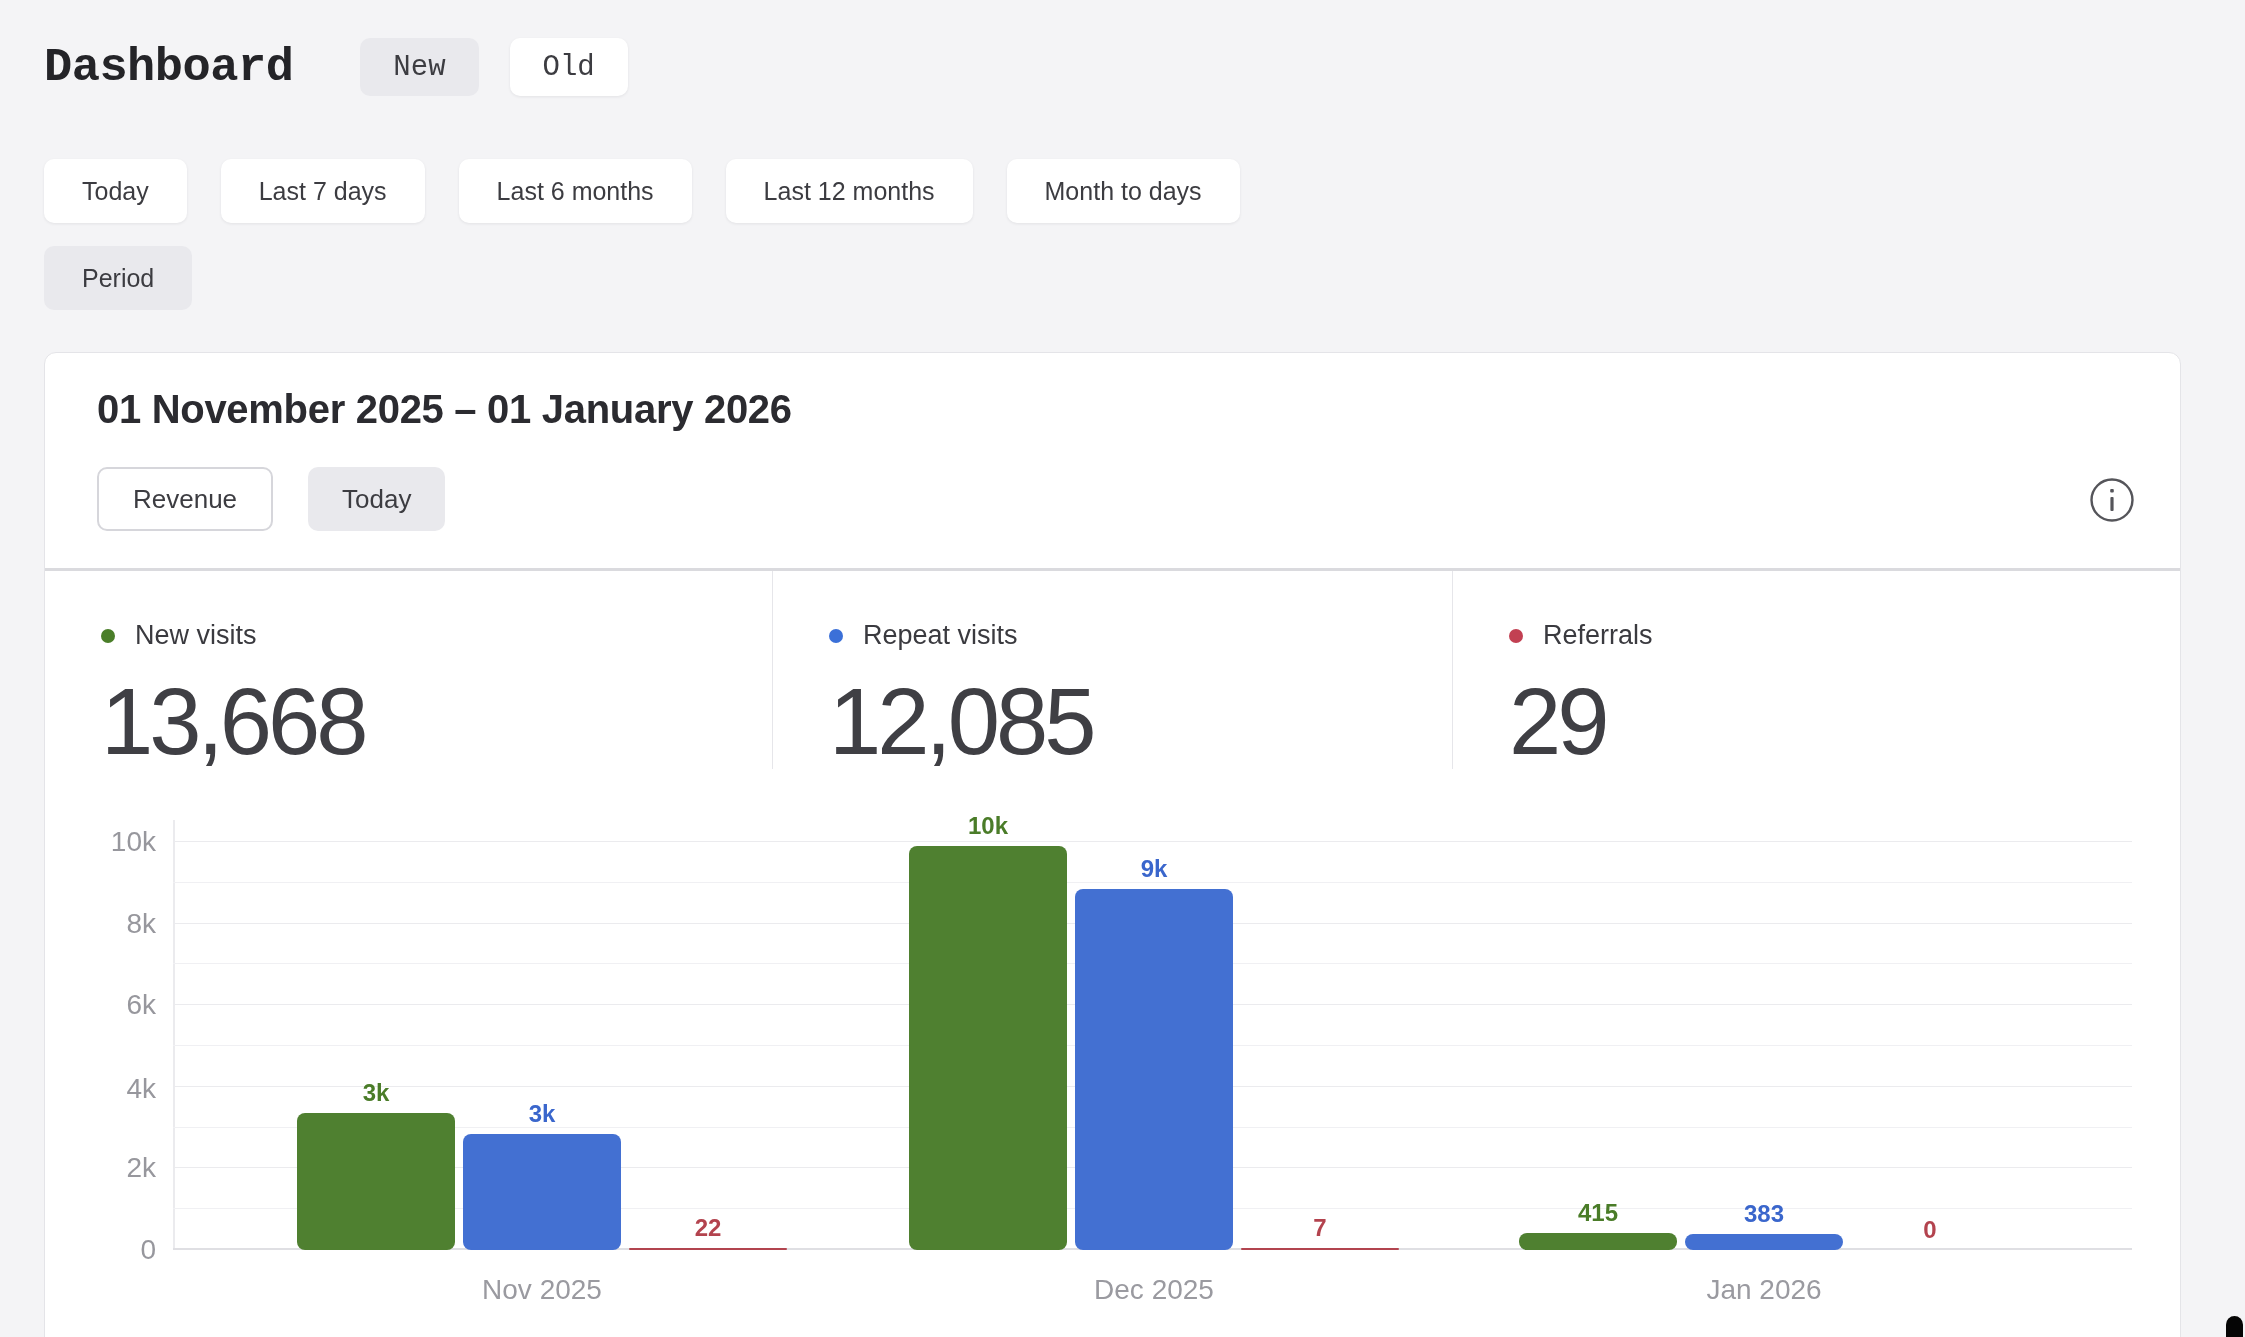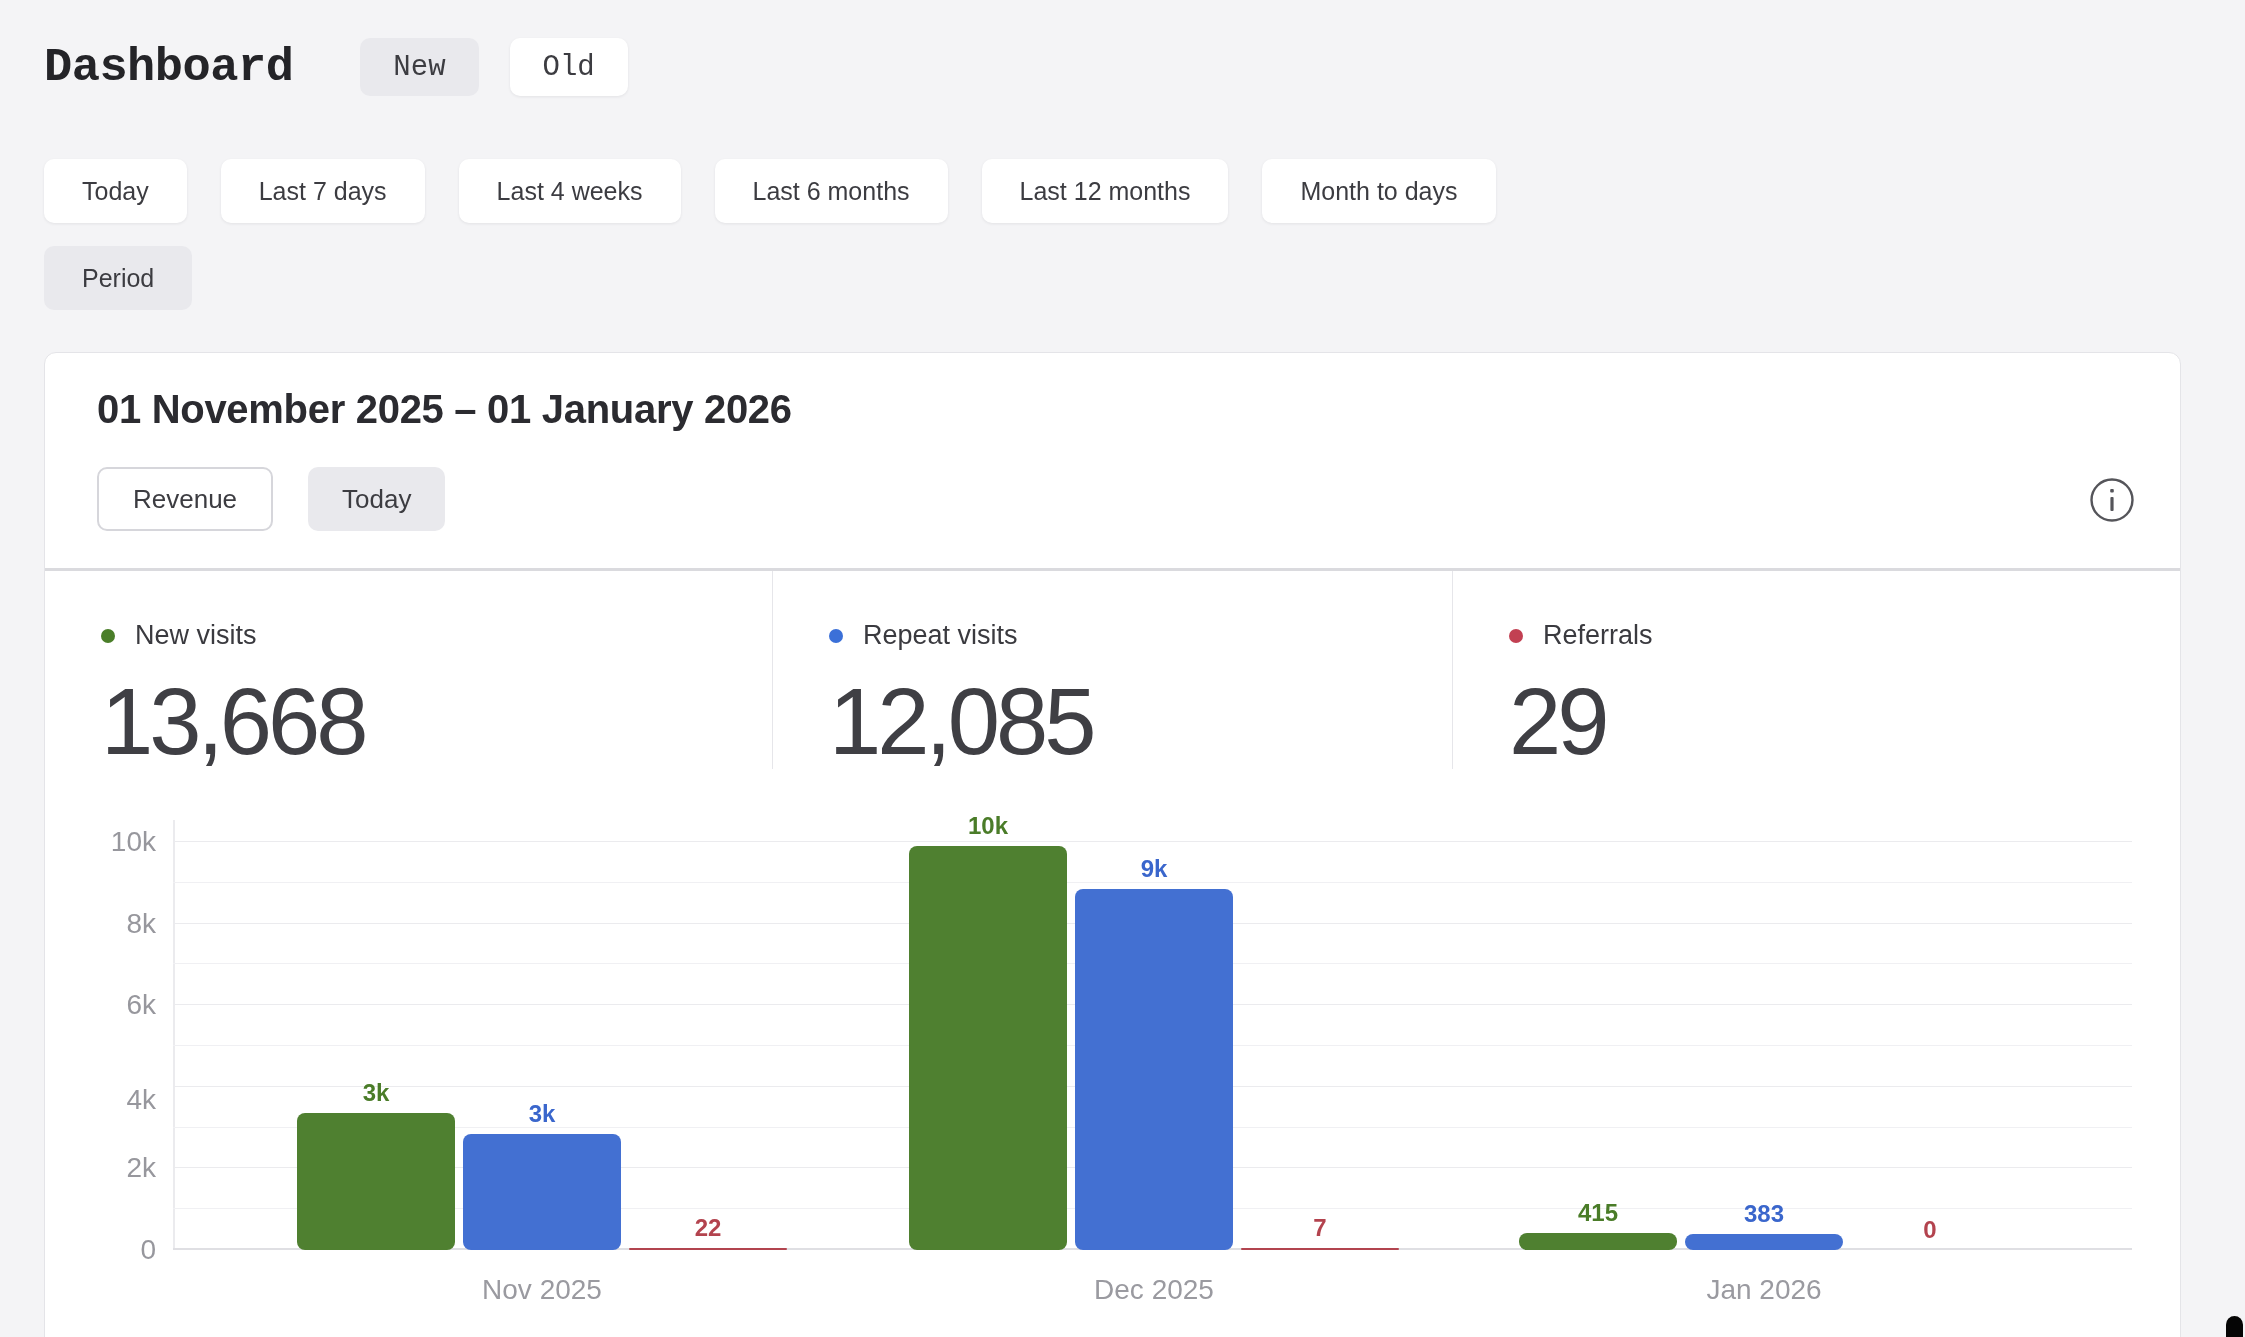--- a/index.html
+++ b/index.html
@@ -84,21 +84,20 @@
   <div class="page-title">Dashboard</div>
   <div class="version-toggle">
       <button class="btn selected">New</button>
       <button class="btn">Old</button>
     </div>
 </div>
 
 <div class="filters-row1">
     <button class="btn">Today</button>
     <button class="btn">Last 7 days</button>
-    <button class="btn">Last 4 weeks</button>
     <button class="btn">Last 6 months</button>
     <button class="btn">Last 12 months</button>
     <button class="btn">Month to days</button>
   </div>
 <div class="filters-row2">
     <button class="btn selected">Period</button>
   </div>
 
 <div class="card">
   <div class="card-title">01 November 2025 – 01 January 2026</div>
@@ -149,21 +148,21 @@
       <div class="gridline" style="bottom: 122.4px;"></div>
       <div class="gridline major" style="bottom: 163.2px;"></div>
       <div class="gridline" style="bottom: 204px;"></div>
       <div class="gridline major" style="bottom: 244.8px;"></div>
       <div class="gridline" style="bottom: 285.6px;"></div>
       <div class="gridline major" style="bottom: 326.4px;"></div>
       <div class="gridline" style="bottom: 367.2px;"></div>
       <div class="gridline major" style="bottom: 408px;"></div>
       <div class="y-tick-label" style="bottom: -15px;">0</div>
       <div class="y-tick-label" style="bottom: 66.6px;">2k</div>
-      <div class="y-tick-label" style="bottom: 135px;">4k</div>
+      <div class="y-tick-label" style="bottom: 146px;">4k</div>
       <div class="y-tick-label" style="bottom: 229.8px;">6k</div>
       <div class="y-tick-label" style="bottom: 311.4px;">8k</div>
       <div class="y-tick-label" style="bottom: 393px;">10k</div>
       <div class="bar-group" style="left: 124px; justify-content: flex-end;">
         <div class="bar-col">
           <div class="bar-value-label" style="color: rgb(74, 124, 40);">3k</div>
           <div class="bar" style="height: 137px; background: rgb(79, 128, 48);"></div>
         </div>
         <div class="bar-col">
           <div class="bar-value-label" style="color: rgb(58, 102, 204);">3k</div>

